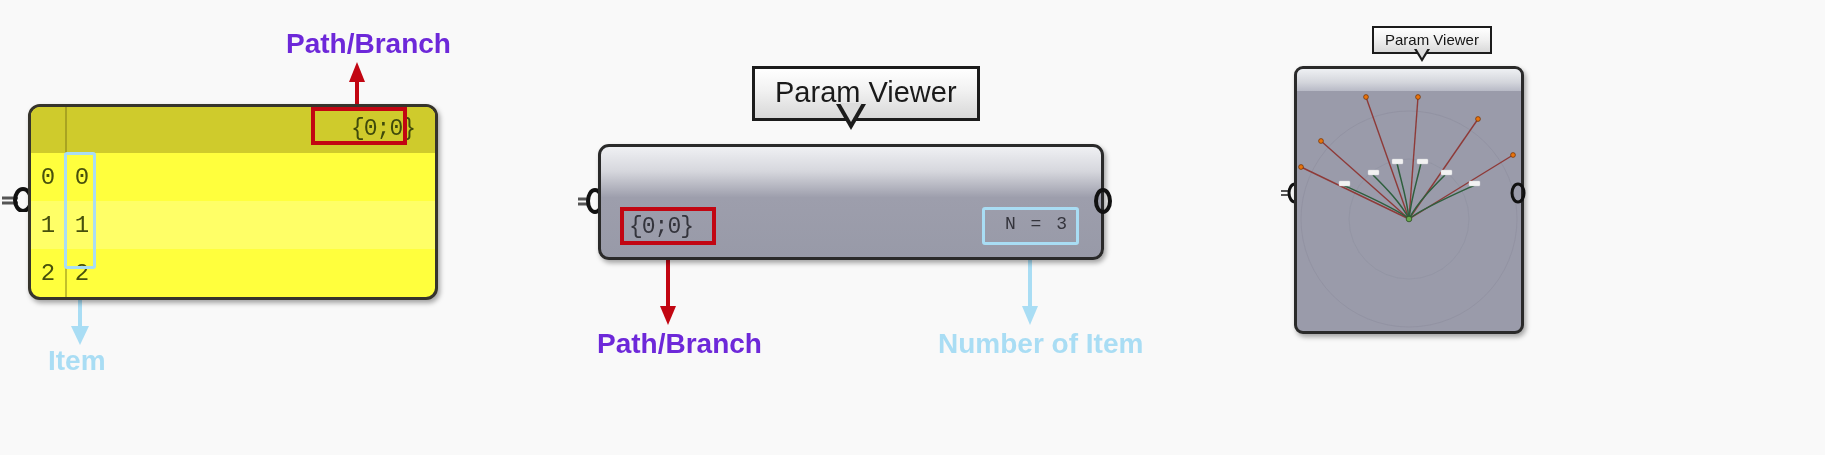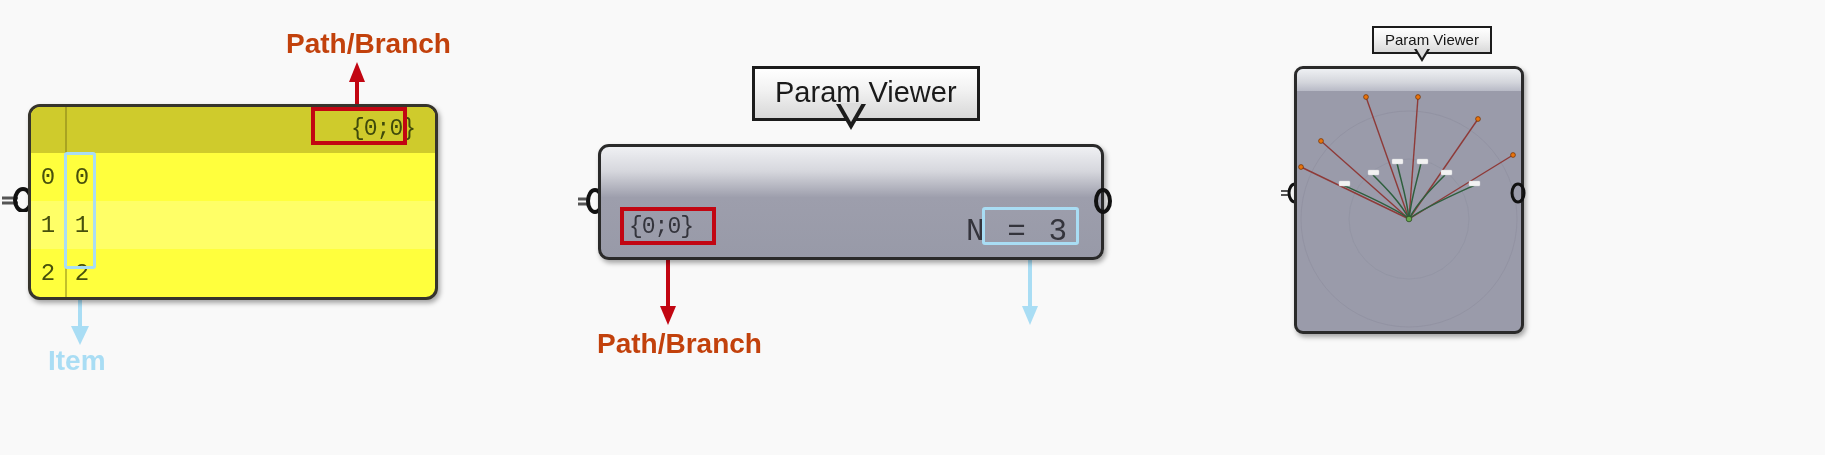--- a/index.html
+++ b/index.html
@@ -104,21 +104,21 @@
     font-size:29px;color:#2b2b2b;white-space:nowrap;
   }
   #mid-path-text{
     position:absolute;left:28px;top:67px;
     font-family:"Liberation Mono", monospace;
     font-size:23px;color:#34343c;letter-spacing:-1px;
   }
   #mid-count-text{
     position:absolute;right:32px;top:67px;
     font-family:"Liberation Mono", monospace;
-    font-size:31px;color:#34343c;letter-spacing:2px;
+    font-size:18px;color:#34343c;letter-spacing:2px;
   }
   #mid-path-box{
     left:620px;top:207px;width:96px;height:38px;
     border:4px solid #c20612;box-sizing:border-box;pointer-events:none;
   }
   #mid-count-box{
     left:982px;top:207px;width:97px;height:38px;
     border:3px solid #a9ddf4;box-sizing:border-box;
     border-radius:3px;pointer-events:none;
   }
@@ -158,21 +158,21 @@
     background:linear-gradient(180deg,#eef0f3 0%,#d4d6dc 60%,#b8bac6 100%);
   }
   #right-canvas{position:absolute;left:0;top:22px;width:100%;height:240px;}
   #right-connector-left{left:1281px;top:182px;width:22px;height:22px;}
   #right-connector-right{left:1510px;top:182px;width:22px;height:22px;}
 
   
   .anno-label{
     font-weight:bold;font-size:28px;white-space:nowrap;
   }
-  .anno-red{color:#c2410c;text-align:right;}
+  .anno-red{color:#6d28d9;text-align:right;}
   .anno-blue{color:#a9ddf4;}
 
   #left-anno-path{left:286px;top:28px;}
   #left-anno-item{left:48px;top:345px;}
   #mid-anno-path{left:597px;top:328px;}
   #mid-anno-count{left:938px;top:328px;}
 
   svg.leader-svg{position:absolute;overflow:visible;}
 </style>
 </head>
@@ -244,20 +244,21 @@
   </div>
 
   <svg class="abs" id="mid-connector-right" viewBox="0 0 26 26">
     <ellipse cx="9" cy="13" rx="7" ry="11" fill="none" stroke="#111" stroke-width="4"></ellipse>
   </svg>
 
   <div class="abs" id="mid-path-box"></div>
   <div class="abs" id="mid-count-box"></div>
 
   <div class="abs anno-label anno-red" id="mid-anno-path">Path/Branch</div>
+  <div class="abs anno-label anno-blue" id="mid-anno-count">Number of Item</div>
 
   <div class="abs" id="right-tooltip">Param Viewer</div>
   <div class="abs" id="right-tooltip-tail"></div>
   <div class="abs" id="right-tooltip-tail-inner"></div>
 
   <svg class="abs" id="right-connector-left" viewBox="0 0 22 22">
     <line x1="0" y1="9" x2="8" y2="9" stroke="#555" stroke-width="2"></line>
     <line x1="0" y1="13" x2="8" y2="13" stroke="#555" stroke-width="2"></line>
     <ellipse cx="14" cy="11" rx="6" ry="9" fill="none" stroke="#111" stroke-width="3"></ellipse>
   </svg>

